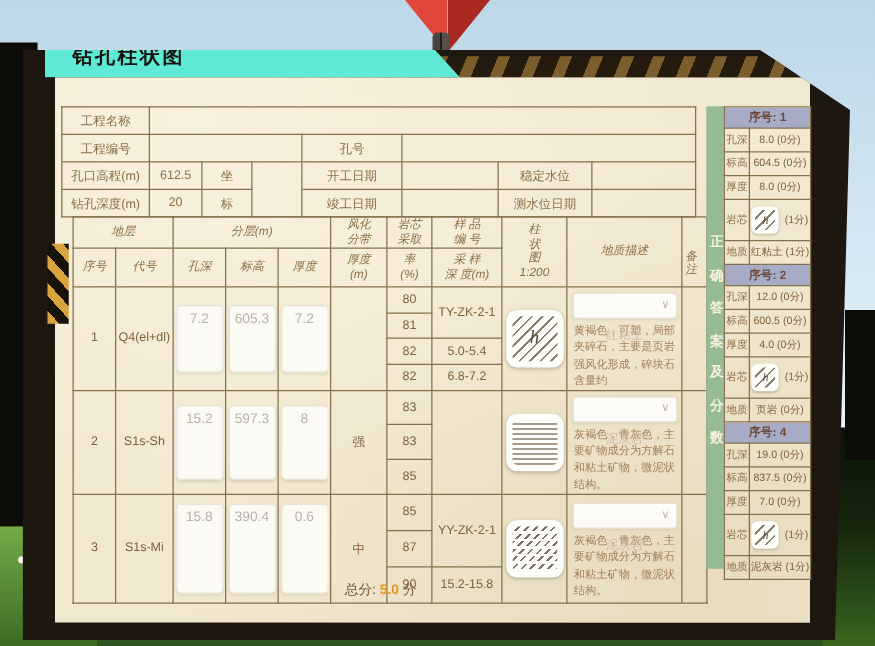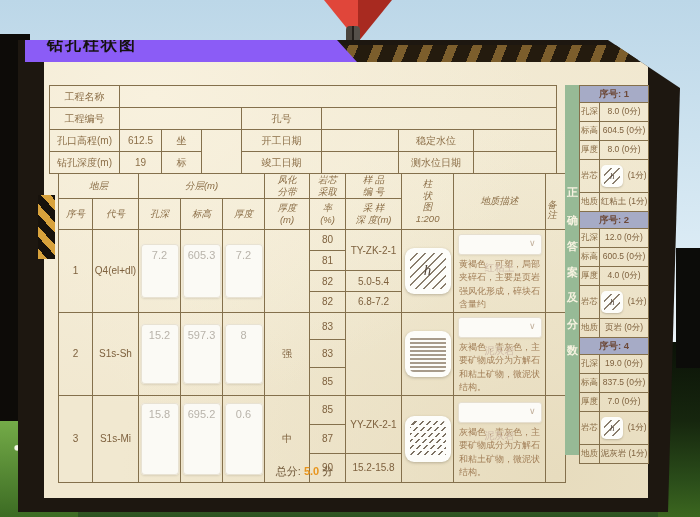--- a/index.html
+++ b/index.html
@@ -26,21 +26,21 @@
     clip-path:polygon(0 0,100% 0,0 100%);}
   .drill-tip{position:absolute;left:346px;top:26px;width:14px;height:16px;background:
     linear-gradient(90deg,#4a443e 45%,#241f1b 45% 55%,#55504a 55%);border-radius:4px 4px 2px 2px;}
   
   .panel{position:absolute;left:18px;top:40px;width:662px;height:472px;background:#1d1710;
     clip-path:polygon(0 0,590px 0,662px 48px,650px 472px,0 472px);}
   .hazard-top{position:absolute;left:182px;top:5px;width:438px;height:17px;
     background:repeating-linear-gradient(112deg,#7c5e2c 0 9px,#241b0e 9px 23px);}
   .close{position:absolute;left:634px;top:16px;width:22px;height:22px;color:#d79a2e;
     font-size:19px;font-weight:bold;line-height:22px;text-align:center;cursor:pointer;}
-  .banner{position:absolute;left:7px;top:-12px;width:332px;height:34px;background:#8b5cf6;
+  .banner{position:absolute;left:18px;top:-12px;width:332px;height:34px;background:#5eead4;
     clip-path:polygon(0 0,152px 0,174px 12px,312px 12px,332px 34px,0 34px);}
   .banner span{display:block;margin:7px 0 0 22px;font-size:16px;font-weight:bold;color:#151210;letter-spacing:2px;}
   .paper{position:absolute;left:26px;top:22px;width:604px;height:436px;
     background:
       radial-gradient(ellipse at 18% 8%, #f8f1de 0%, rgba(248,241,222,0) 55%),
       radial-gradient(ellipse at 85% 95%, #e7dcbe 0%, rgba(231,220,190,0) 60%),
       radial-gradient(ellipse at 60% 40%, #f3ecd6 0%, rgba(243,236,214,0) 70%),
       #f1e8d0;}
   .hazard-left{position:absolute;left:-6px;top:133px;width:17px;height:64px;
     background:repeating-linear-gradient(48deg,#d8a23c 0 7px,#17120c 7px 15px);}
@@ -148,21 +148,21 @@
         <td>612.5</td>
         <td>坐</td>
         <td rowspan="2" class="blank"></td>
         <td>开工日期</td>
         <td class="blank"></td>
         <td>稳定水位</td>
         <td class="blank"></td>
       </tr>
       <tr>
         <td>钻孔深度(m)</td>
-        <td>19</td>
+        <td>20</td>
         <td>标</td>
         <td>竣工日期</td>
         <td class="blank"></td>
         <td>测水位日期</td>
         <td class="blank"></td>
       </tr>
     </tbody>
       </table>
 
     <table class="grid">
@@ -304,21 +304,21 @@
             <td>85</td>
           </tr>
 
       <tr class="r3">
         <td rowspan="3">3</td>
         <td rowspan="3" class="code">S1s-Mi</td>
         <td rowspan="3">
           <div class="inbox">15.8</div>
             </td>
         <td rowspan="3">
-          <div class="inbox">695.2</div>
+          <div class="inbox">390.4</div>
             </td>
         <td rowspan="3">
           <div class="inbox">0.6</div>
             </td>
         <td rowspan="3">中</td>
         <td>85</td>
         <td rowspan="2" class="sample">YY-ZK-2-1</td>
         <td rowspan="3">
           <div class="pat">
             <div class="fill marl"></div>

